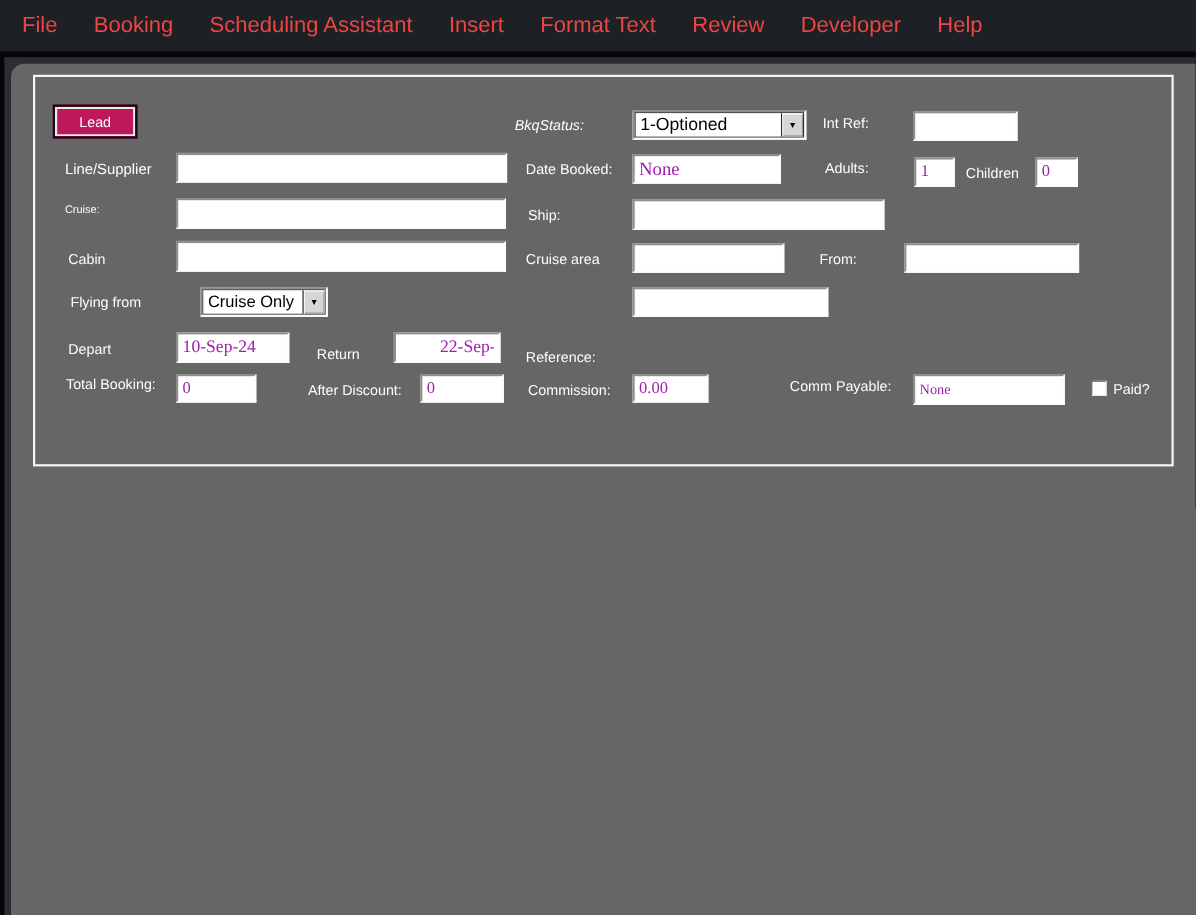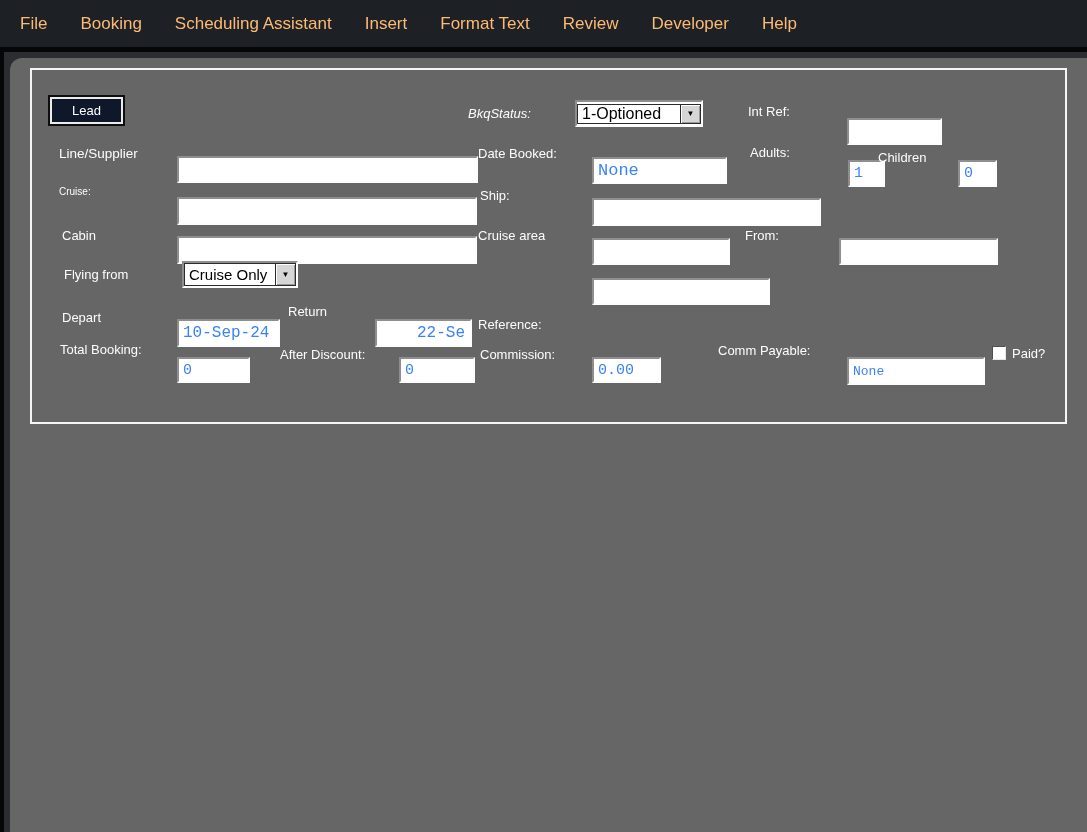--- a/index.html
+++ b/index.html
@@ -12,21 +12,21 @@
   #stage{position:relative;width:1087px;height:832px;}
 
   
   .menubar{
     position:absolute;left:0;top:0;width:1087px;height:47px;
     background:#1d2024;
     display:flex;align-items:center;
     padding-left:20px;box-sizing:border-box;gap:33px;
   }
   .menubar .menu-item{
-    color:#fdba74;font-size:17px;white-space:nowrap;cursor:default;
+    color:#ef4444;font-size:20px;white-space:nowrap;cursor:default;
   }
 
   
   .black-band{position:absolute;left:0;top:47px;width:1087px;height:785px;background:#060608;}
   .backdrop{position:absolute;left:4px;top:5px;right:0;bottom:0;background:#2b2d30;}
   .window{
     position:absolute;left:6px;top:6px;right:0;bottom:0;
     background:#666666;border-top-left-radius:12px;
   }
 
@@ -35,25 +35,25 @@
     position:absolute;left:20px;top:10px;width:1037px;height:356px;
     border:2px solid #f5f5f5;box-sizing:border-box;
   }
 
   .lbl{
     position:absolute;color:#fdfdfd;font-size:13px;line-height:16px;white-space:nowrap;
   }
 
   
   .tb{
-    position:absolute;box-sizing:border-box;background:#ffffff;color:#3b82f6;
+    position:absolute;box-sizing:border-box;background:#ffffff;color:#a21caf;
     border-style:solid;border-width:2px;
     border-color:#8e8e8e #fdfdfd #fdfdfd #8e8e8e;
-    padding:0 4px;margin:17px;outline:none;
-    font-family:Liberation Mono, monospace;font-size:15px;
+    padding:0 4px;margin:0;outline:none;
+    font-family:Liberation Serif, serif;font-size:15px;
   }
 
   
   .combo{
     position:absolute;box-sizing:border-box;background:#ffffff;
     border-style:solid;border-width:2px;
     border-color:#8e8e8e #fdfdfd #fdfdfd #8e8e8e;
     display:flex;align-items:stretch;cursor:default;
   }
   .combo-inner{flex:1;display:flex;border:1px solid #2b2b2b;}
@@ -64,21 +64,21 @@
   .combo-btn{
     width:19px;background:#d6d6d6;border-left:1px solid #2b2b2b;
     display:flex;align-items:center;justify-content:center;
     box-shadow:inset 1px 1px 0 #ffffff, inset -1px -1px 0 #9a9a9a;
   }
   .combo-btn .arr{font-size:8px;color:#000;line-height:1;}
 
   
   .lead-btn{
     position:absolute;box-sizing:border-box;
-    background:#0f172a;color:#ffffff;font-size:13px;
+    background:#be185d;color:#ffffff;font-size:13px;
     border:2px solid #0e0e0e;
     box-shadow:inset 0 0 0 2px #ececec;
     display:flex;align-items:center;justify-content:center;cursor:default;
   }
 
   
   .checkbox{
     position:absolute;width:14px;height:14px;background:#ffffff;box-sizing:border-box;
     border-style:solid;border-width:1px;
     border-color:#4f4f4f #e6e6e6 #e6e6e6 #4f4f4f;
@@ -102,21 +102,21 @@
 
   <div class="black-band">
     <div class="backdrop">
       <div class="window">
 
         <div class="frame">
 
           <div class="lead-btn" style="left:16px;top:25px;width:77px;height:31px;">Lead</div>
 
           <div class="lbl" style="left:436px;top:36px;font-style:italic;">BkqStatus:</div>
-          <div class="combo" style="left:543px;top:30px;width:128px;height:27px;align-items:center;">
+          <div class="combo" style="left:543px;top:30px;width:158px;height:27px;">
             <div class="combo-inner">
               <div class="combo-text" style="font-size:16px;">1-Optioned</div>
               <div class="combo-btn">
                 <span class="arr">▼</span>
               </div>
             </div>
           </div>
           <div class="lbl" style="left:716px;top:34px;">Int Ref:</div>
           <input class="tb" style="left: 798px; top: 31px; width: 95px; height: 27px;" value="">
 
@@ -148,21 +148,21 @@
               <div class="combo-btn">
                 <span class="arr">▼</span>
               </div>
             </div>
           </div>
           <div class="lbl" style="left:446px;top:199px;margin-top:48px;">Reference:</div>
           <input class="tb" style="left: 543px; top: 191px; width: 178px; height: 27px;" value="">
 
           <div class="lbl" style="left:30px;top:240px;">Depart</div>
           <input class="tb" style="left: 128px; top: 232px; width: 103px; height: 28px; font-size: 16px;" value="10-Sep-24">
-          <div class="lbl" style="left:256px;top:234px;">Return</div>
+          <div class="lbl" style="left:256px;top:244px;">Return</div>
           <input class="tb" style="left: 326px; top: 232px; width: 97px; height: 28px; font-size: 16px; padding-left: 40px;" value="22-Sep-24">
 
           <div class="lbl" style="left:28px;top:272px;">Total Booking:</div>
           <input class="tb" style="left: 128px; top: 270px; width: 73px; height: 26px;" value="0">
           <div class="lbl" style="left:248px;top:277px;">After Discount:</div>
           <input class="tb" style="left: 350px; top: 270px; width: 76px; height: 26px;" value="0">
           <div class="lbl" style="left:448px;top:277px;">Commission:</div>
           <input class="tb" style="left: 543px; top: 270px; width: 69px; height: 26px;" value="0.00">
           <div class="lbl" style="left:686px;top:273px;">Comm Payable:</div>
           <input class="tb" style="left: 798px; top: 270px; width: 138px; height: 28px; font-size: 13px;" value="None">

